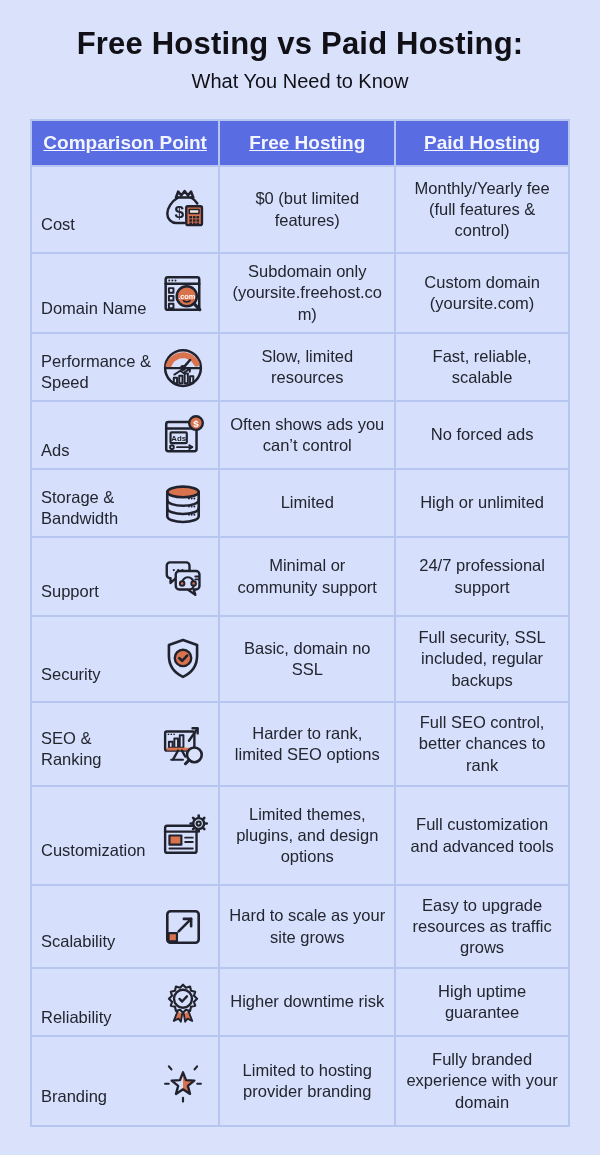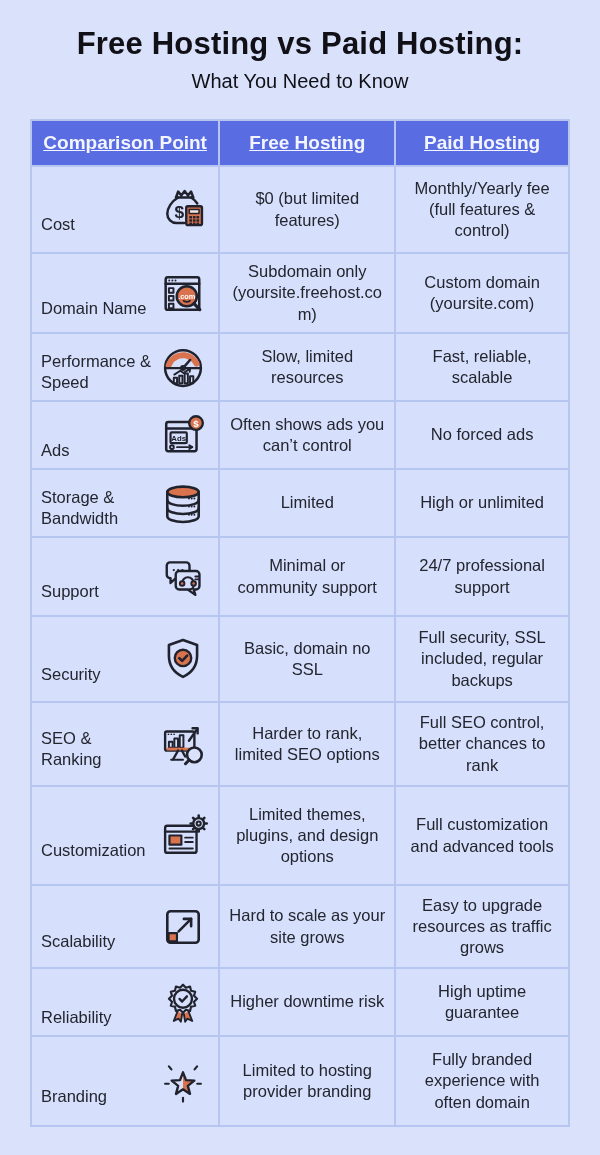--- a/index.html
+++ b/index.html
@@ -391,17 +391,17 @@
  <line x1="37" y1="10.5" x2="34.7" y2="13.3" stroke-width="2"></line>
  <line x1="7.5" y1="26.5" x2="10.8" y2="26.5" stroke-width="2"></line>
  <line x1="40.5" y1="26.5" x2="37.2" y2="26.5" stroke-width="2"></line>
  <line x1="24" y1="39.5" x2="24" y2="43" stroke-width="2"></line>
                   </g>
                 </svg>
               </span>
       </div>
     </td>
     <td class="cell-free">Limited to hosting provider branding</td>
-    <td class="cell-paid">Fully branded experience with often domain</td>
+    <td class="cell-paid">Fully branded experience with your domain</td>
   </tr>
       </tbody>
   </table>
 </div>
 
 </body></html>

